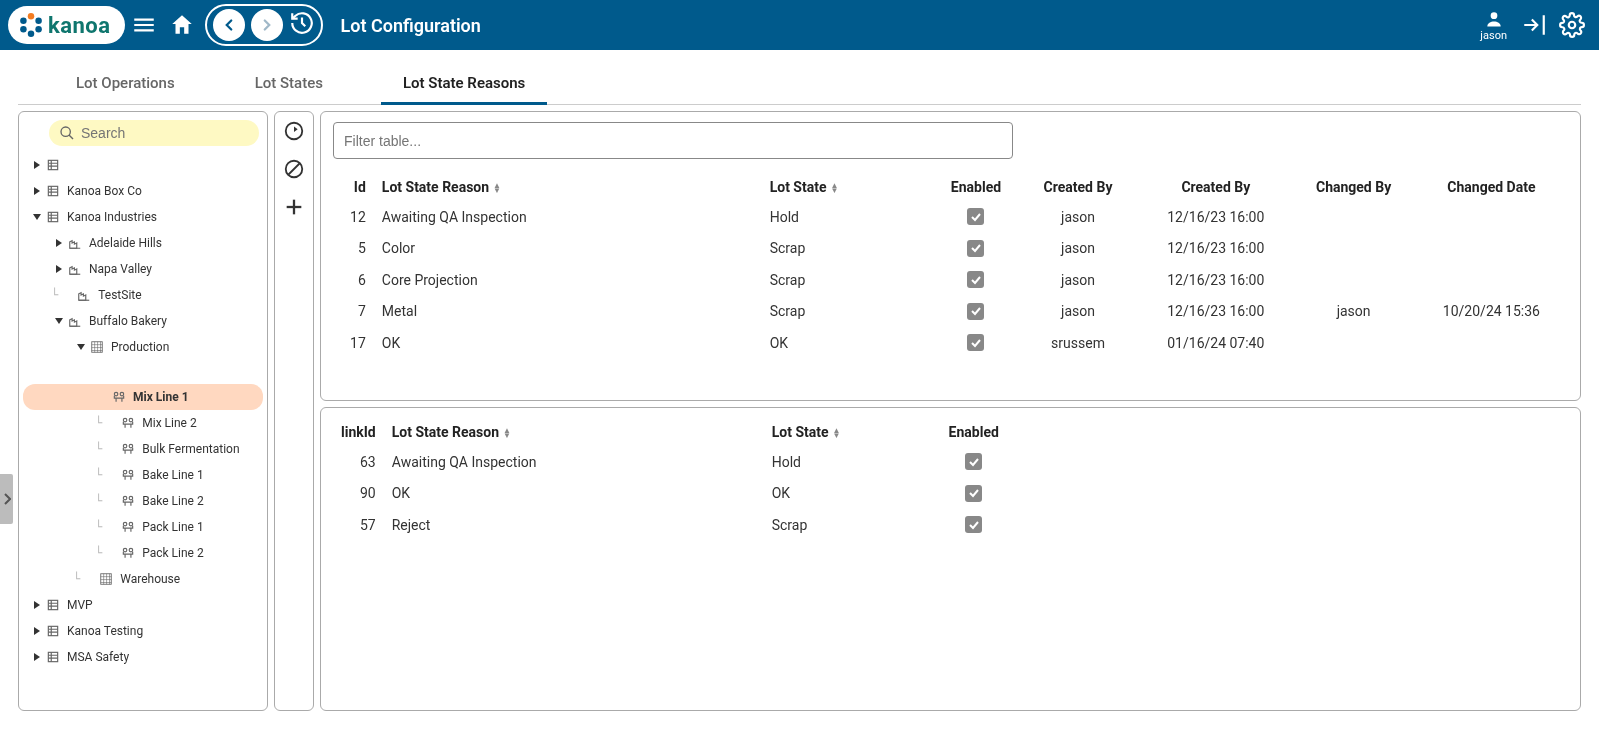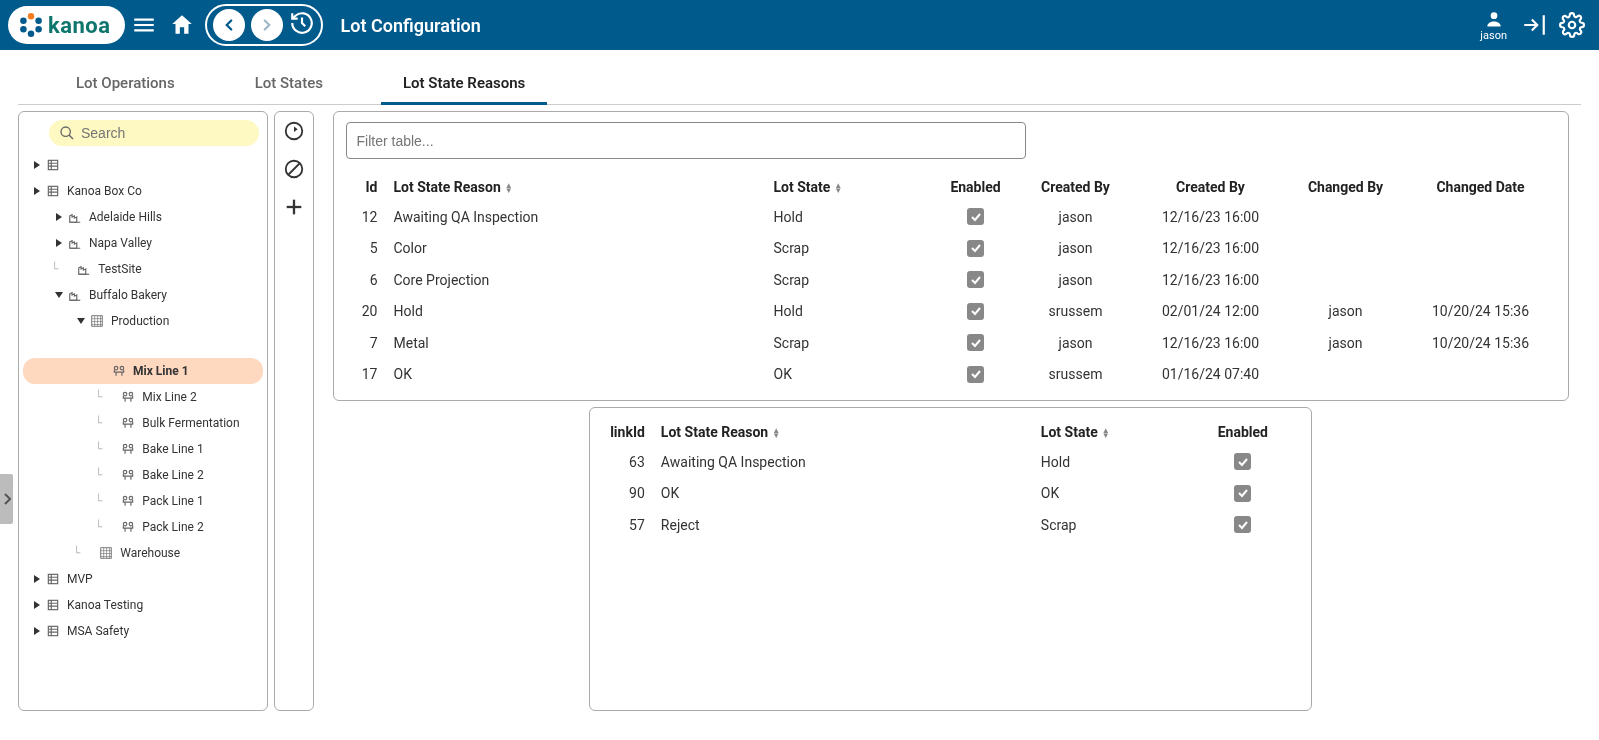--- a/index.html
+++ b/index.html
@@ -26,21 +26,21 @@
   .search-pill input { border: none; background: transparent; outline: none; width: 100%; color: #666; font-size: 14px; }
   .tree { font-size: 12px; color: #333; }
   .tree-row { display: flex; align-items: center; height: 26px; padding-right: 4px; white-space: nowrap; cursor: pointer; border-radius: 12px; }
   .tree-row.selected { background: #ffd8c0; font-weight: 700; margin-top: 24px; }
   .tree-indent { display: inline-block; }
   .caret { width: 16px; display: inline-flex; justify-content: center; }
   .caret svg { width: 10px; height: 10px; }
   .node-icon { width: 16px; margin-right: 6px; display: inline-flex; justify-content: center; color: #666; }
   .tool-col { width: 40px; border: 1px solid #aaa; border-radius: 6px; display: flex; flex-direction: column; align-items: center; padding: 8px 0; gap: 12px; }
   .tool-col div { cursor: pointer; color: #333; }
-  .right-col { flex: 1; display: flex; flex-direction: column; gap: 6px; min-width: 0; align-items: center; }
+  .right-col { flex: 1; display: flex; flex-direction: column; gap: 6px; min-width: 0; }
   .panel { border: 1px solid #aaa; border-radius: 6px; padding: 10px 12px; overflow: hidden; display: flex; flex-direction: column; }
   .panel.top { flex: 0 0 290px; }
   .panel.bottom { flex: 1; }
   .filter-box { border: 1px solid #888; border-radius: 4px; padding: 8px 10px; width: 680px; margin-bottom: 14px; }
   .filter-box input { border: none; outline: none; width: 100%; font-size: 14px; color: #666; }
   table { width: 100%; border-collapse: collapse; font-size: 14px; }
   th { text-align: left; font-weight: 700; padding: 6px 8px; color: #222; white-space: nowrap; }
   th.center, td.center { text-align: center; }
   th.right, td.right { text-align: right; }
   td { padding: 7px 8px; color: #333; white-space: nowrap; }
@@ -161,20 +161,37 @@
           </span>
           <span class="node-icon">
             <svg width="14" height="14" viewBox="0 0 24 24" fill="none" stroke="#666" stroke-width="2">
               <rect x="4" y="4" width="16" height="16"></rect>
               <line x1="4" y1="9" x2="20" y2="9"></line>
               <line x1="4" y1="14" x2="20" y2="14"></line>
               <line x1="9" y1="4" x2="9" y2="20"></line>
             </svg>
           </span>
           <span>Kanoa Box Co</span>
+        </div>
+        <div class="tree-row">
+          <span class="tree-indent" style="width:6px"></span>
+          <span class="caret">
+            <svg viewBox="0 0 10 10">
+              <path d="M1 2l4 6 4-6z" fill="#333"></path>
+            </svg>
+          </span>
+          <span class="node-icon">
+            <svg width="14" height="14" viewBox="0 0 24 24" fill="none" stroke="#666" stroke-width="2">
+              <rect x="4" y="4" width="16" height="16"></rect>
+              <line x1="4" y1="9" x2="20" y2="9"></line>
+              <line x1="4" y1="14" x2="20" y2="14"></line>
+              <line x1="9" y1="4" x2="9" y2="20"></line>
+            </svg>
+          </span>
+          <span>Kanoa Industries</span>
         </div>
         <div class="tree-row">
           <span class="tree-indent" style="width:28px"></span>
           <span class="caret">
             <svg viewBox="0 0 10 10">
               <path d="M2 1l6 4-6 4z" fill="#333"></path>
             </svg>
           </span>
           <span class="node-icon">
             <svg width="14" height="14" viewBox="0 0 24 24" fill="none" stroke="#666" stroke-width="2">
@@ -466,34 +483,20 @@
                 <td>Scrap</td>
                 <td class="center"><span class="chk">
                     <svg viewBox="0 0 12 12">
                       <path d="M2 6l3 3 5-6" fill="none" stroke="#fff" stroke-width="2"></path>
                     </svg>
                   </span></td>
                 <td class="center">jason</td>
                 <td class="center">12/16/23 16:00</td>
                 <td class="center"></td>
                 <td class="center"></td>
-              </tr>
-              <tr>
-                <td class="right">20</td>
-                <td>Hold</td>
-                <td>Hold</td>
-                <td class="center"><span class="chk">
-                    <svg viewBox="0 0 12 12">
-                      <path d="M2 6l3 3 5-6" fill="none" stroke="#fff" stroke-width="2"></path>
-                    </svg>
-                  </span></td>
-                <td class="center">srussem</td>
-                <td class="center">02/01/24 12:00</td>
-                <td class="center">jason</td>
-                <td class="center">10/20/24 15:36</td>
               </tr>
               <tr>
                 <td class="right">7</td>
                 <td>Metal</td>
                 <td>Scrap</td>
                 <td class="center"><span class="chk">
                     <svg viewBox="0 0 12 12">
                       <path d="M2 6l3 3 5-6" fill="none" stroke="#fff" stroke-width="2"></path>
                     </svg>
                   </span></td>

